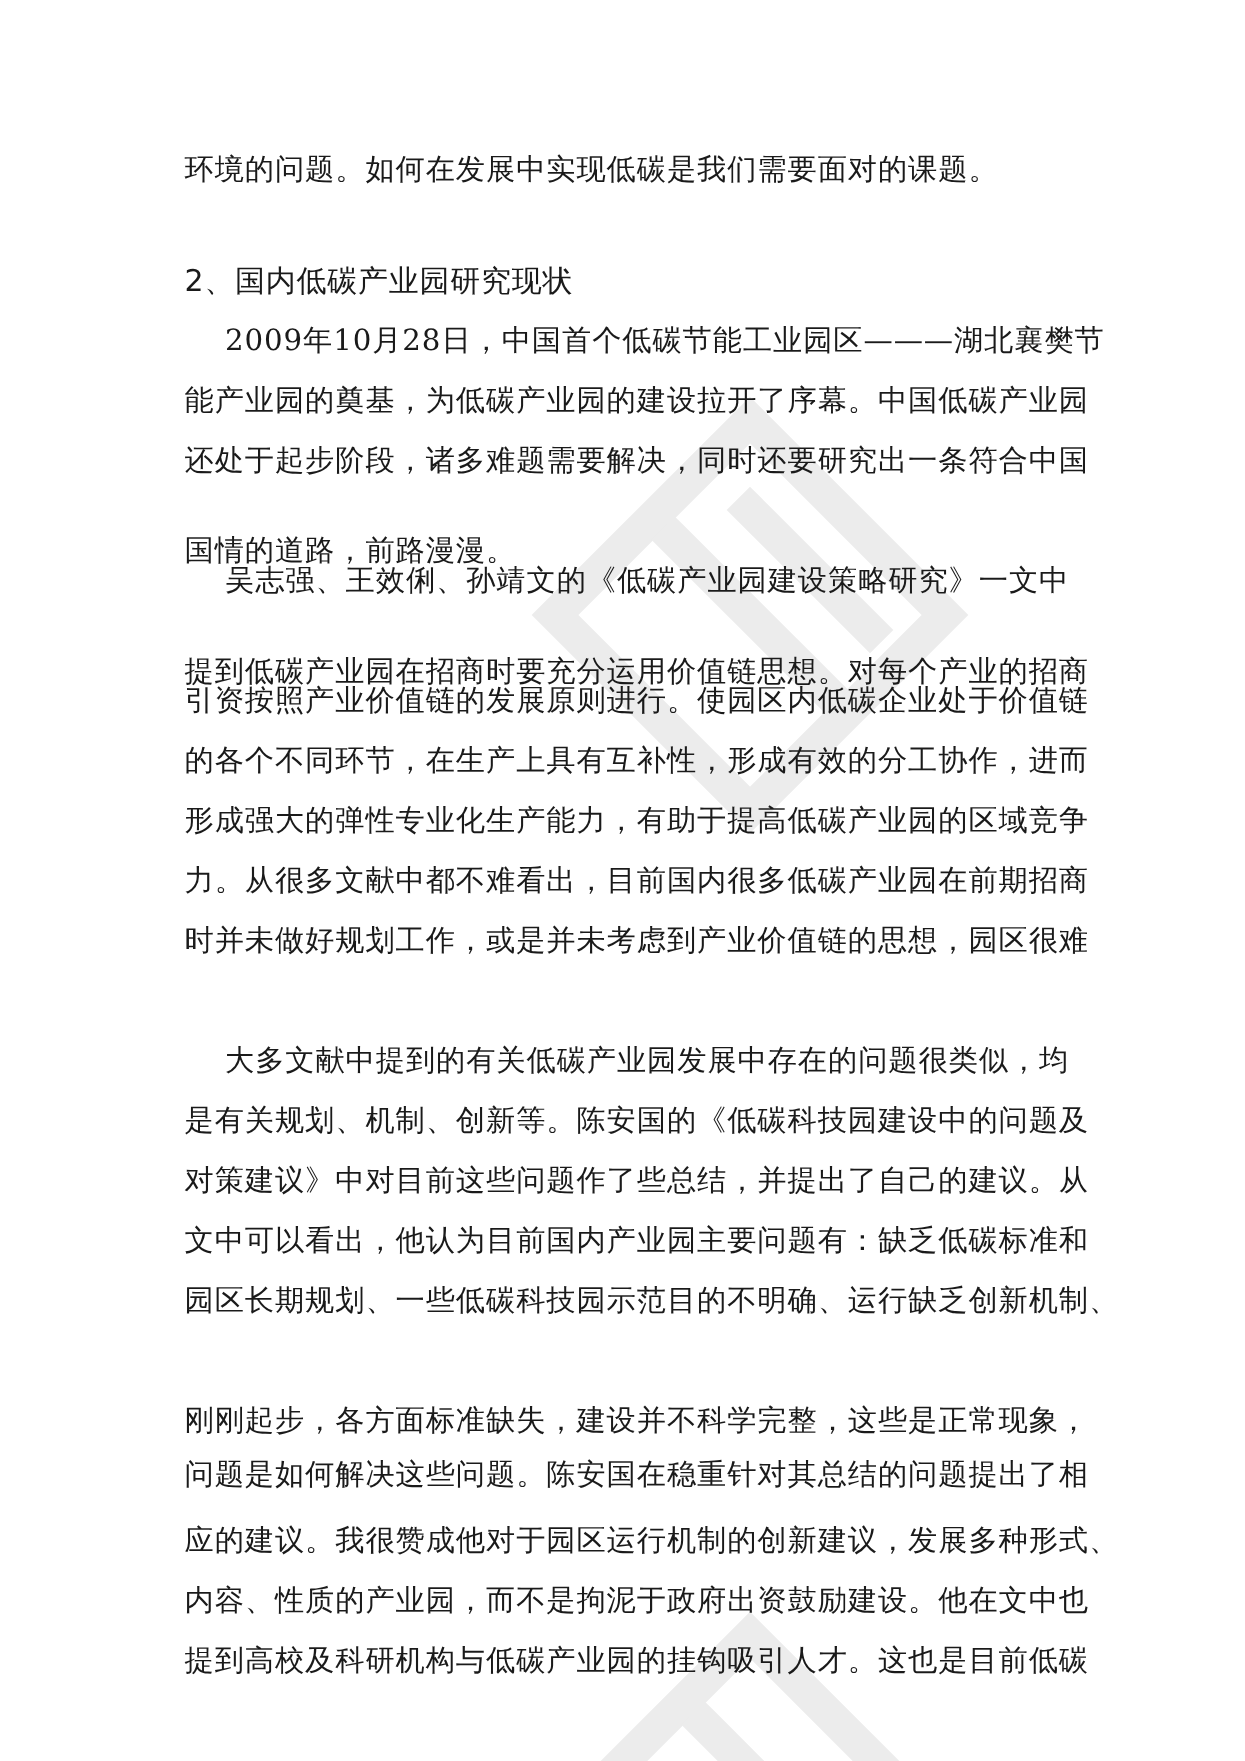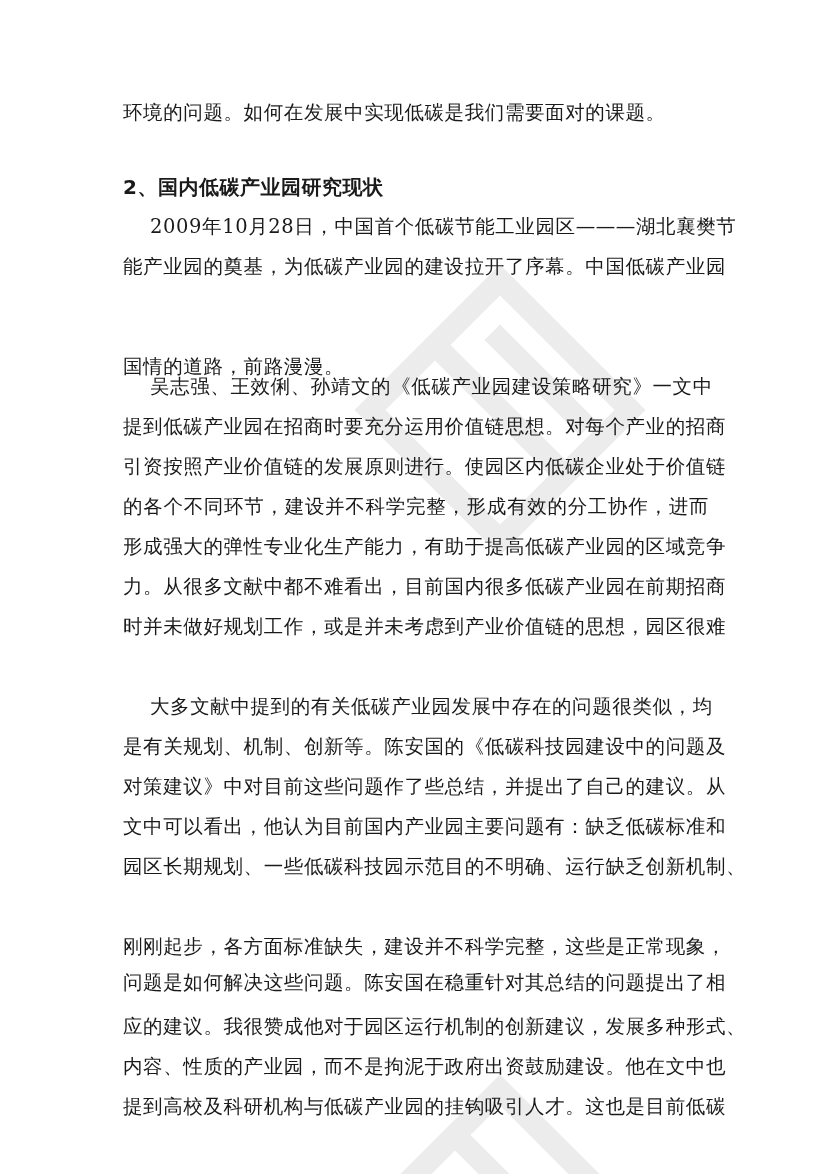--- a/index.html
+++ b/index.html
@@ -4,21 +4,21 @@
 <style>
   html, body { margin: 0; padding: 0; background: #ffffff; }
   body { width: 830px; height: 1174px; position: relative; overflow: hidden;
          font-family: "DejaVu Serif", "Liberation Serif", serif; color: #1a1a1a; }
   .page { position: absolute; left: 0; top: 0; width: 798px; height: 1174px; }
   .watermark { position: absolute; pointer-events: none; }
   .line { position: absolute; left: 123px; width: 586px; font-size: 19.5px; line-height: 26px;
           white-space: nowrap; letter-spacing: 0.6px; }
   .line.j { text-align: justify; text-align-last: justify; }
   .line.indent { left: 150px; width: 559px; }
-  .heading { position: absolute; left: 123px; font-size: 20px; font-weight: bold; line-height: 26px;
+  .heading { position: absolute; left: 123px; font-size: 20px; font-weight: normal; line-height: 26px;
              font-family: "DejaVu Sans", "Liberation Sans", sans-serif; letter-spacing: 0.5px; text-align: center; }
 </style>
 </head>
 <body>
 
 <div class="page">
 
   <svg class="watermark" style="left:330px;top:250px;" width="360" height="330" viewBox="0 0 360 330">
     <g fill="none" stroke="#ececec" stroke-width="22" stroke-linecap="square">
       <path d="M40 160 L170 30 L300 160 L170 290 Z"></path>
@@ -32,26 +32,27 @@
       <path d="M140 90 L200 150"></path>
     </g>
   </svg>
 
   <div class="line" style="top:100px;">环境的问题。如何在发展中实现低碳是我们需要面对的课题。</div>
 
   <div class="heading" style="top:174px;">2、国内低碳产业园研究现状</div>
 
   <div class="line j indent" style="top:214px;">2009年10月28日，中国首个低碳节能工业园区———湖北襄樊节</div>
   <div class="line j" style="top:254px;">能产业园的奠基，为低碳产业园的建设拉开了序幕。中国低碳产业园</div>
+  <div class="line j" style="top:294px;">还处于起步阶段，诸多难题需要解决，同时还要研究出一条符合中国</div>
   <div class="line" style="top:334px;margin-top:20px;">国情的道路，前路漫漫。</div>
 
   <div class="line j indent" style="top:374px;">吴志强、王效俐、孙靖文的《低碳产业园建设策略研究》一文中</div>
-  <div class="line j" style="top:414px;">提到低碳产业园在招商时要充分运用价值链思想。对每个产业的招商</div>
+  <div class="line j" style="top:435px;">提到低碳产业园在招商时要充分运用价值链思想。对每个产业的招商</div>
   <div class="line j" style="top:454px;">引资按照产业价值链的发展原则进行。使园区内低碳企业处于价值链</div>
-  <div class="line j" style="top:494px;">的各个不同环节，建设并不科学完整，形成有效的分工协作，进而</div>
+  <div class="line j" style="top:494px;">的各个不同环节，在生产上具有互补性，形成有效的分工协作，进而</div>
   <div class="line j" style="top:534px;">形成强大的弹性专业化生产能力，有助于提高低碳产业园的区域竞争</div>
   <div class="line j" style="top:574px;">力。从很多文献中都不难看出，目前国内很多低碳产业园在前期招商</div>
   <div class="line j" style="top:614px;">时并未做好规划工作，或是并未考虑到产业价值链的思想，园区很难</div>
 
   <div class="line j indent" style="top:694px;">大多文献中提到的有关低碳产业园发展中存在的问题很类似，均</div>
   <div class="line j" style="top:734px;">是有关规划、机制、创新等。陈安国的《低碳科技园建设中的问题及</div>
   <div class="line j" style="top:774px;">对策建议》中对目前这些问题作了些总结，并提出了自己的建议。从</div>
   <div class="line j" style="top:814px;">文中可以看出，他认为目前国内产业园主要问题有：缺乏低碳标准和</div>
   <div class="line j" style="top:854px;">园区长期规划、一些低碳科技园示范目的不明确、运行缺乏创新机制、</div>
   <div class="line j" style="top:934px;">刚刚起步，各方面标准缺失，建设并不科学完整，这些是正常现象，</div>

